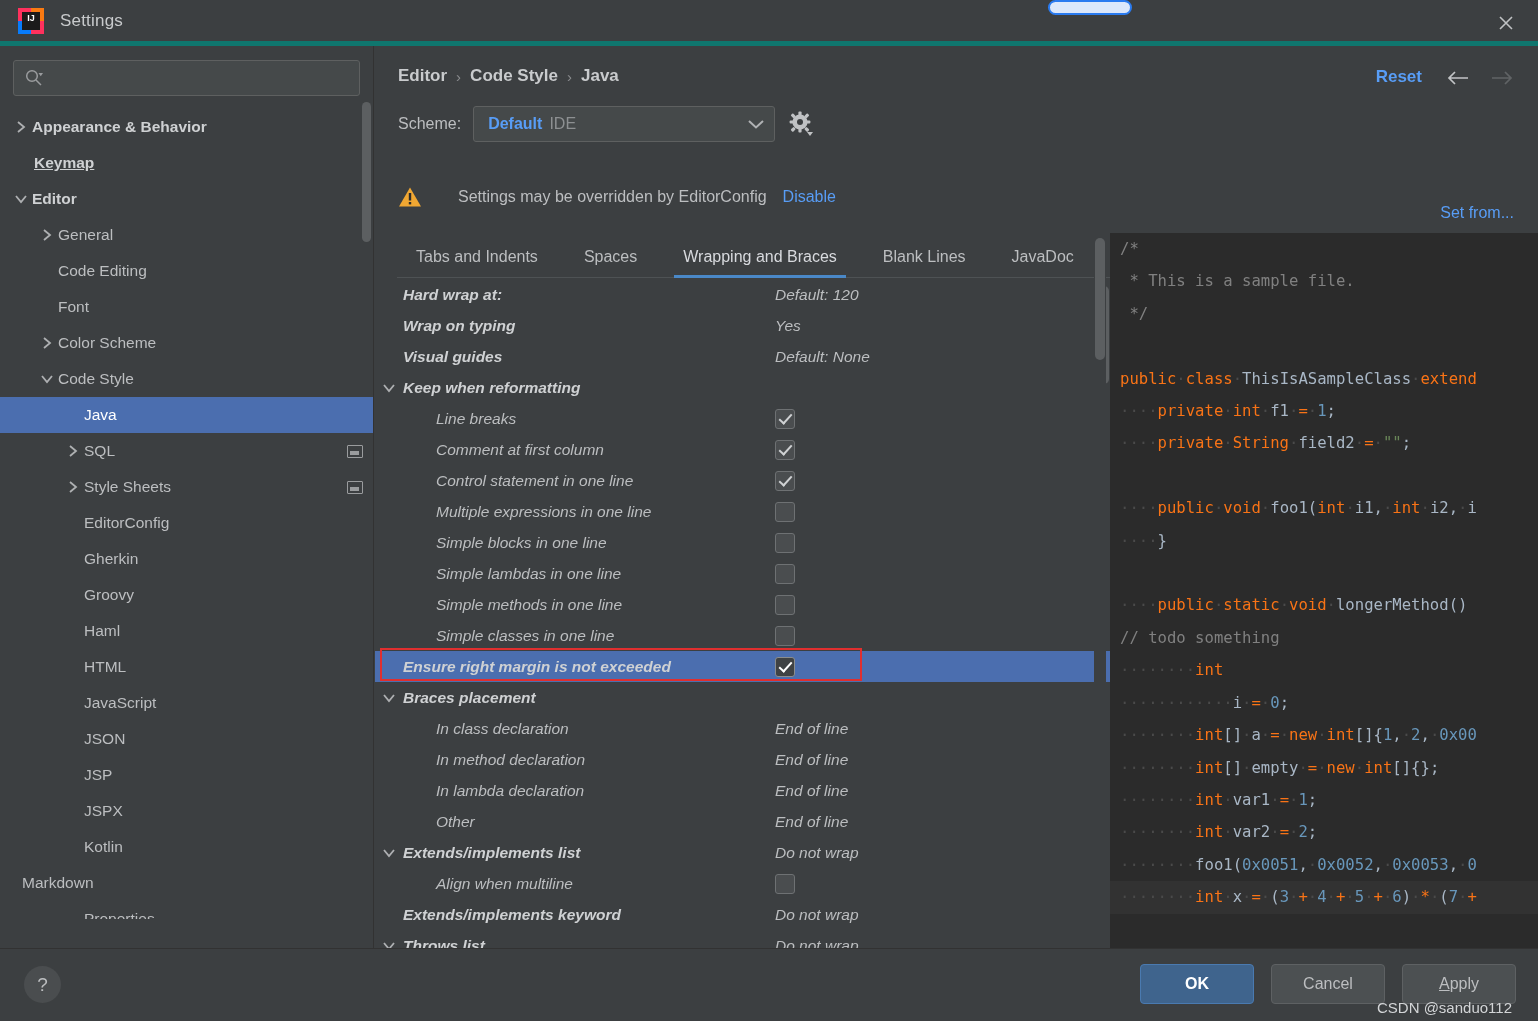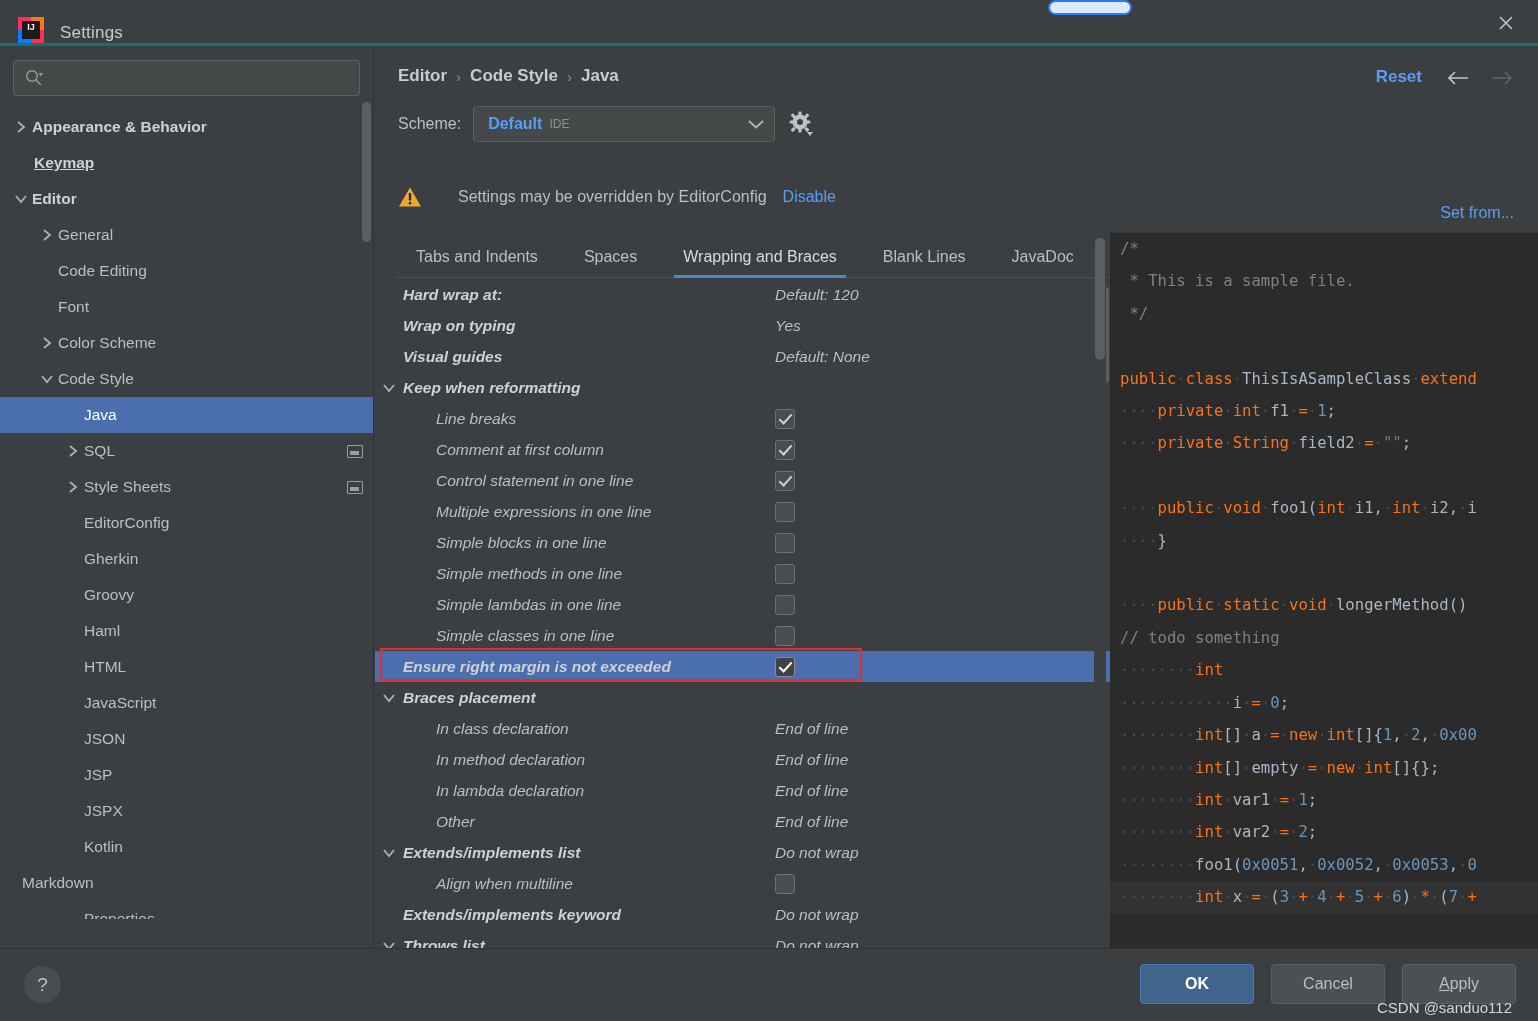--- a/index.html
+++ b/index.html
@@ -13,22 +13,22 @@
     position: relative;
     width: 1538px; height: 1021px;
     background: #3c3f41;
     color: #bbbbbb;
   }
 
   
   .titlebar {
     position: absolute; left: 0; top: 0; width: 1538px; height: 46px;
     background: #3c3f41;
-    border-bottom: 3px solid #0f766e;
-    display: flex; align-items: flex-end;
+    border-bottom: 5px solid #0f766e;
+    display: flex; align-items: center;
   }
   .ij-logo {
     margin-left: 18px; width: 26px; height: 26px;
     position: relative; flex: 0 0 auto;
   }
   .ij-logo .q { position: absolute; width: 13px; height: 13px; }
   .ij-logo .q1 { left: 0; top: 0; background: #fe315d; }
   .ij-logo .q2 { left: 13px; top: 0; background: #f97a12; }
   .ij-logo .q3 { left: 0; top: 13px; background: #087cfa; }
   .ij-logo .q4 { left: 13px; top: 13px; background: #fe315d; }
@@ -122,21 +122,21 @@
     display: flex; align-items: center; gap: 12px;
   }
   .scheme-label { font-size: 16px; color: #bcbec0; }
   .scheme-combo {
     width: 302px; height: 36px; background: #45494a;
     border: 1px solid #5e6060; border-radius: 3px;
     display: flex; align-items: center; padding: 0 10px 0 14px;
     cursor: pointer; gap: 7px;
   }
   .scheme-main { font-size: 16px; font-weight: bold; color: #589df6; }
-  .scheme-sub { font-size: 12px; color: #8d9092; }
+  .scheme-sub { font-size: 16px; color: #8d9092; }
   .combo-arrow { margin-left: auto; }
   .gear-btn { width: 30px; height: 30px; cursor: pointer; position: relative; }
 
   .setfrom {
     position: absolute; right: 24px; top: 158px;
     font-size: 16px; color: #589df6; cursor: pointer;
   }
 
   .warnbar {
     position: absolute; left: 23px; top: 140px;
@@ -569,28 +569,28 @@
           <div class="srow">
             <div class="col-name indent-1">
               <span class="twist" style="margin-left: -28px;"></span>
               <span class="sname">Simple blocks in one line</span>
             </div>
             <span class="cbx"></span>
           </div>
           <div class="srow">
             <div class="col-name indent-1">
               <span class="twist" style="margin-left: -28px;"></span>
+              <span class="sname">Simple lambdas in one line</span>
+            </div>
+            <span class="cbx"></span>
+          </div>
+          <div class="srow">
+            <div class="col-name indent-1">
+              <span class="twist" style="margin-left: -28px;"></span>
               <span class="sname">Simple methods in one line</span>
-            </div>
-            <span class="cbx"></span>
-          </div>
-          <div class="srow">
-            <div class="col-name indent-1">
-              <span class="twist" style="margin-left: -28px;"></span>
-              <span class="sname">Simple lambdas in one line</span>
             </div>
             <span class="cbx"></span>
           </div>
           <div class="srow">
             <div class="col-name indent-1">
               <span class="twist" style="margin-left: -28px;"></span>
               <span class="sname">Simple classes in one line</span>
             </div>
             <span class="cbx"></span>
           </div>

